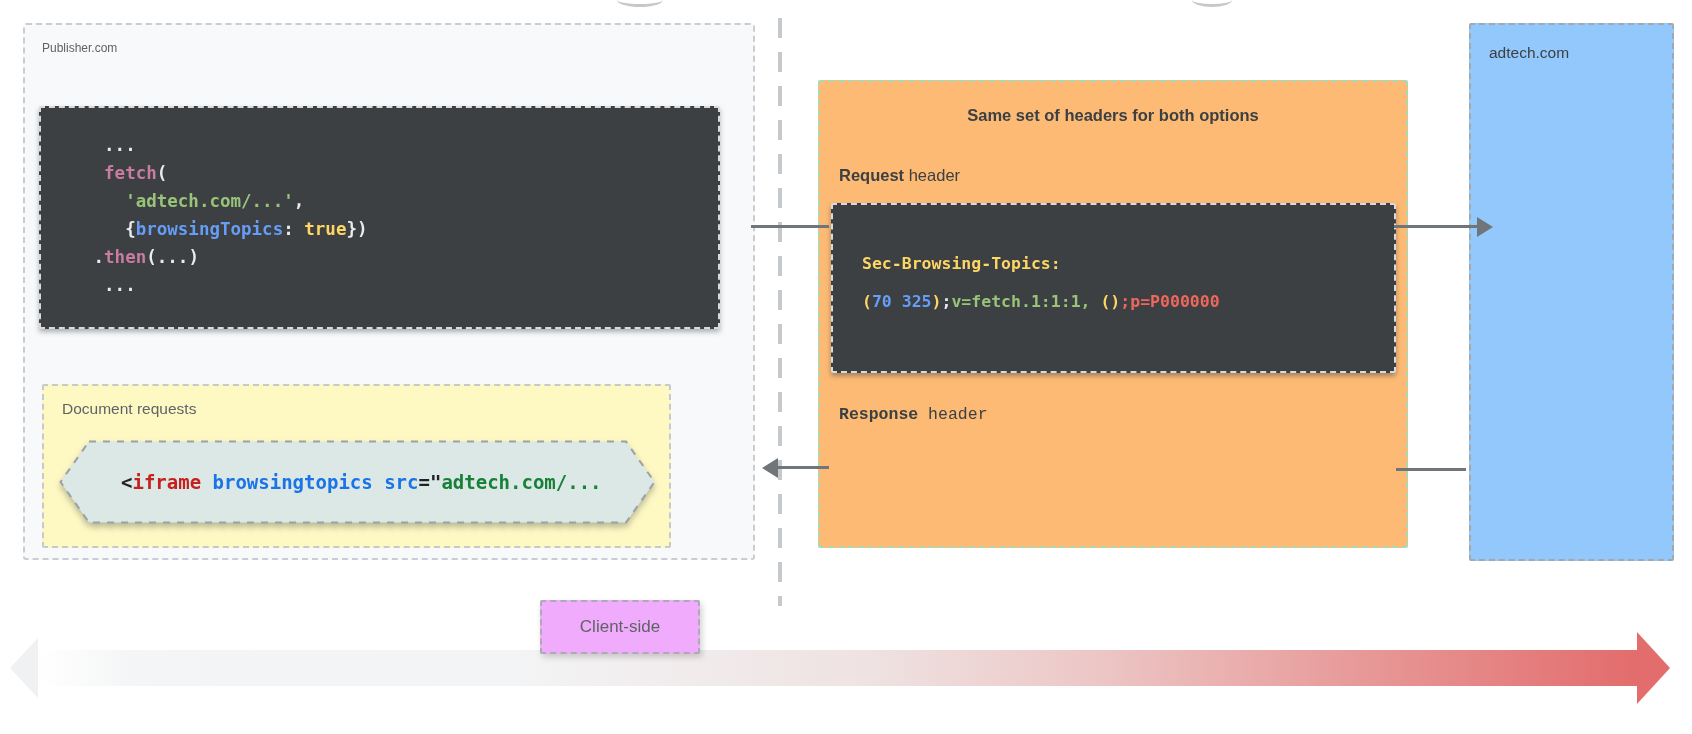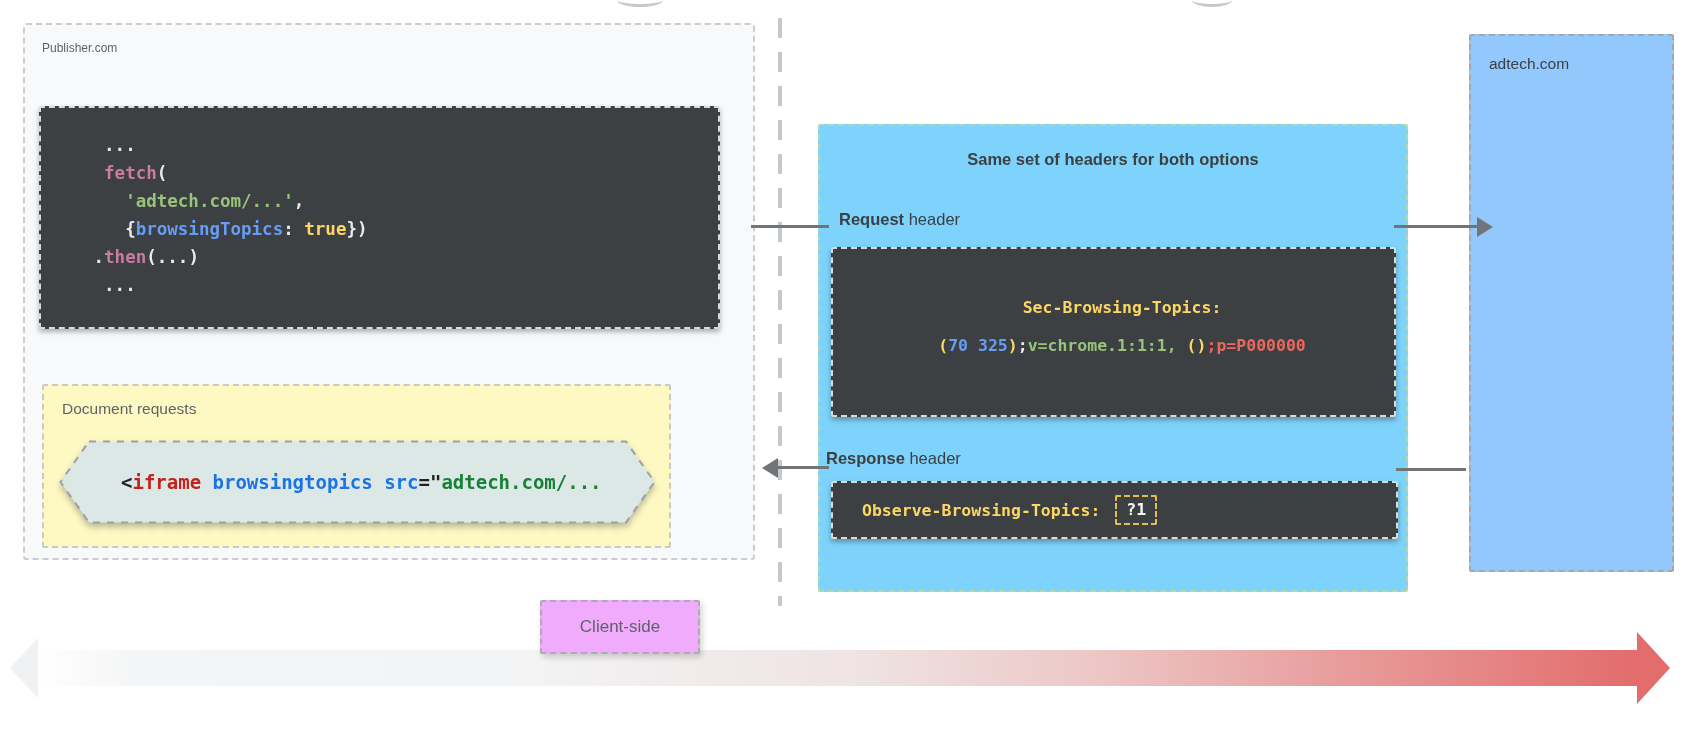--- a/index.html
+++ b/index.html
@@ -28,38 +28,38 @@
     padding:23px 0 0 42px;box-sizing:border-box;}
   #fetch-block .code-line{white-space:pre;font-size:17.5px;line-height:28px;}
 
   #docbox{left:17px;top:359px;width:625px;height:160px;background:#fef9c3;
     border:2px dashed #c6cacd;border-radius:2px;}
   #docbox-title{left:18px;top:14px;font-size:15.5px;}
   #hexwrap{left:15px;top:54px;width:597px;height:84px;filter:drop-shadow(0 4px 3px rgba(60,64,67,.35));}
   #hex-text{left:62px;top:0;height:84px;display:flex;align-items:center;font-size:19px;white-space:pre;}
 
   
-  #headers-box{left:818px;top:80px;width:590px;height:468px;background:#7dd3fc;
-    border:2px dashed #aed9b0;border-radius:2px;box-sizing:border-box;margin-top:44px;}
+  #headers-box{left:818px;top:80px;width:590px;height:468px;background:#fdba74;
+    border:2px dashed #aed9b0;border-radius:2px;box-sizing:border-box;}
   #headers-title{left:0;top:24px;width:100%;text-align:center;font-weight:700;font-size:16.5px;}
   .hdr-label{font-size:16.5px;color:#3c4043;}
   .hdr-label b{font-weight:700;text-align:right;}
   #request-label{left:19px;top:84px;}
   #request-block{left:11px;top:121px;width:565px;height:170px;}
   .dark-block{background:#3c4043;border:2px dashed #d8dadc;border-radius:2px;
     box-shadow:0 3px 5px rgba(60,64,67,.45);box-sizing:border-box;}
-  #request-block{padding:40px 12px 0 29px;text-align:center;}
+  #request-block{padding:40px 12px 0 29px;}
   #request-block .code-line{white-space:pre;font-size:16.5px;line-height:38px;}
-  #response-label{left:6px;top:323px;}
+  #response-label{left:19px;top:323px;font-family:Liberation Mono, monospace;}
   #response-block{left:11px;top:355px;width:567px;height:58px;display:flex;align-items:center;
     padding-left:29px;white-space:pre;font-size:16.5px;}
 
   
   #adtech{left:1469px;top:23px;width:201px;height:534px;background:#92c8fb;
-    border:2px dashed #a2a8ad;border-radius:2px;margin-top:11px;}
+    border:2px dashed #a2a8ad;border-radius:2px;}
   #adtech-title{left:18px;top:19px;font-size:15.5px;color:#3c4043;}
 
   
   .tk-w{color:#e8eaed;}
   .tk-pink{color:#c97ba2;}
   .tk-green{color:#98c379;}
   .tk-blue{color:#669df6;}
   .tk-yellow{color:#fdd663;}
   .tk-red{color:#ee675c;}
   .tk-q1{color:#f8f9fa;border:2px dashed #e3bd55;padding:3px 9px 4px;margin-left:5px;border-radius:2px;}
@@ -121,27 +121,26 @@
   </div>
 
   <div class="abs" id="headers-box">
     <div class="abs label-dark" id="headers-title">Same set of headers for both options</div>
 
     <div class="abs hdr-label" id="request-label">
       <b>Request</b><span> header</span>
     </div>
     <div class="abs mono dark-block" id="request-block">
         <div class="code-line"><span class="tk-yellow">Sec-Browsing-Topics:</span></div>
-        <div class="code-line"><span class="tk-yellow">(</span><span class="tk-blue">70 325</span><span class="tk-yellow">)</span><span class="tk-w">;</span><span class="tk-green">v=chrome.1:1:1,</span><span class="tk-w"> </span><span class="tk-yellow">()</span><span class="tk-red">;</span><span class="tk-red">p=P000000</span></div>
+        <div class="code-line"><span class="tk-yellow">(</span><span class="tk-blue">70 325</span><span class="tk-yellow">)</span><span class="tk-w">;</span><span class="tk-green">v=fetch.1:1:1,</span><span class="tk-w"> </span><span class="tk-yellow">()</span><span class="tk-red">;</span><span class="tk-red">p=P000000</span></div>
       </div>
 
     <div class="abs hdr-label" id="response-label">
       <b>Response</b><span> header</span>
     </div>
-    <div class="abs mono dark-block" id="response-block"><span class="tk-yellow">Observe-Browsing-Topics:</span><span class="tk-w"> </span><span class="tk-q1">?1</span></div>
   </div>
 
   <div class="abs" id="adtech">
     <div class="abs" id="adtech-title">adtech.com</div>
   </div>
 
   <div class="abs conn" style="left:751px;top:225px;width:78px;"></div>
 
   <div class="abs conn" style="left:1394px;top:225px;width:85px;"></div>
   <div class="abs ah ah-right" style="left:1477px;top:217px;"></div>

